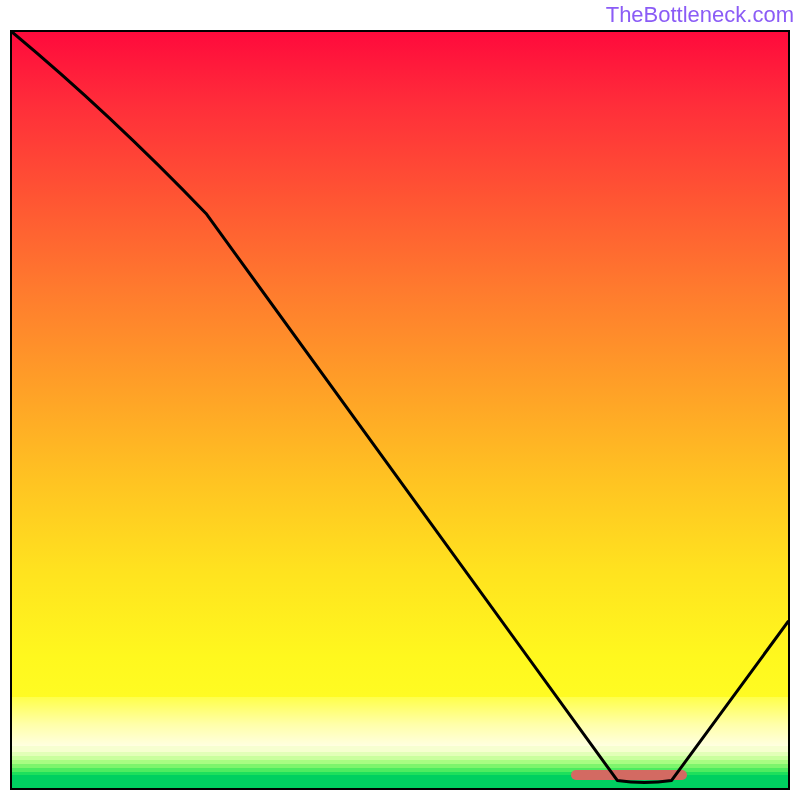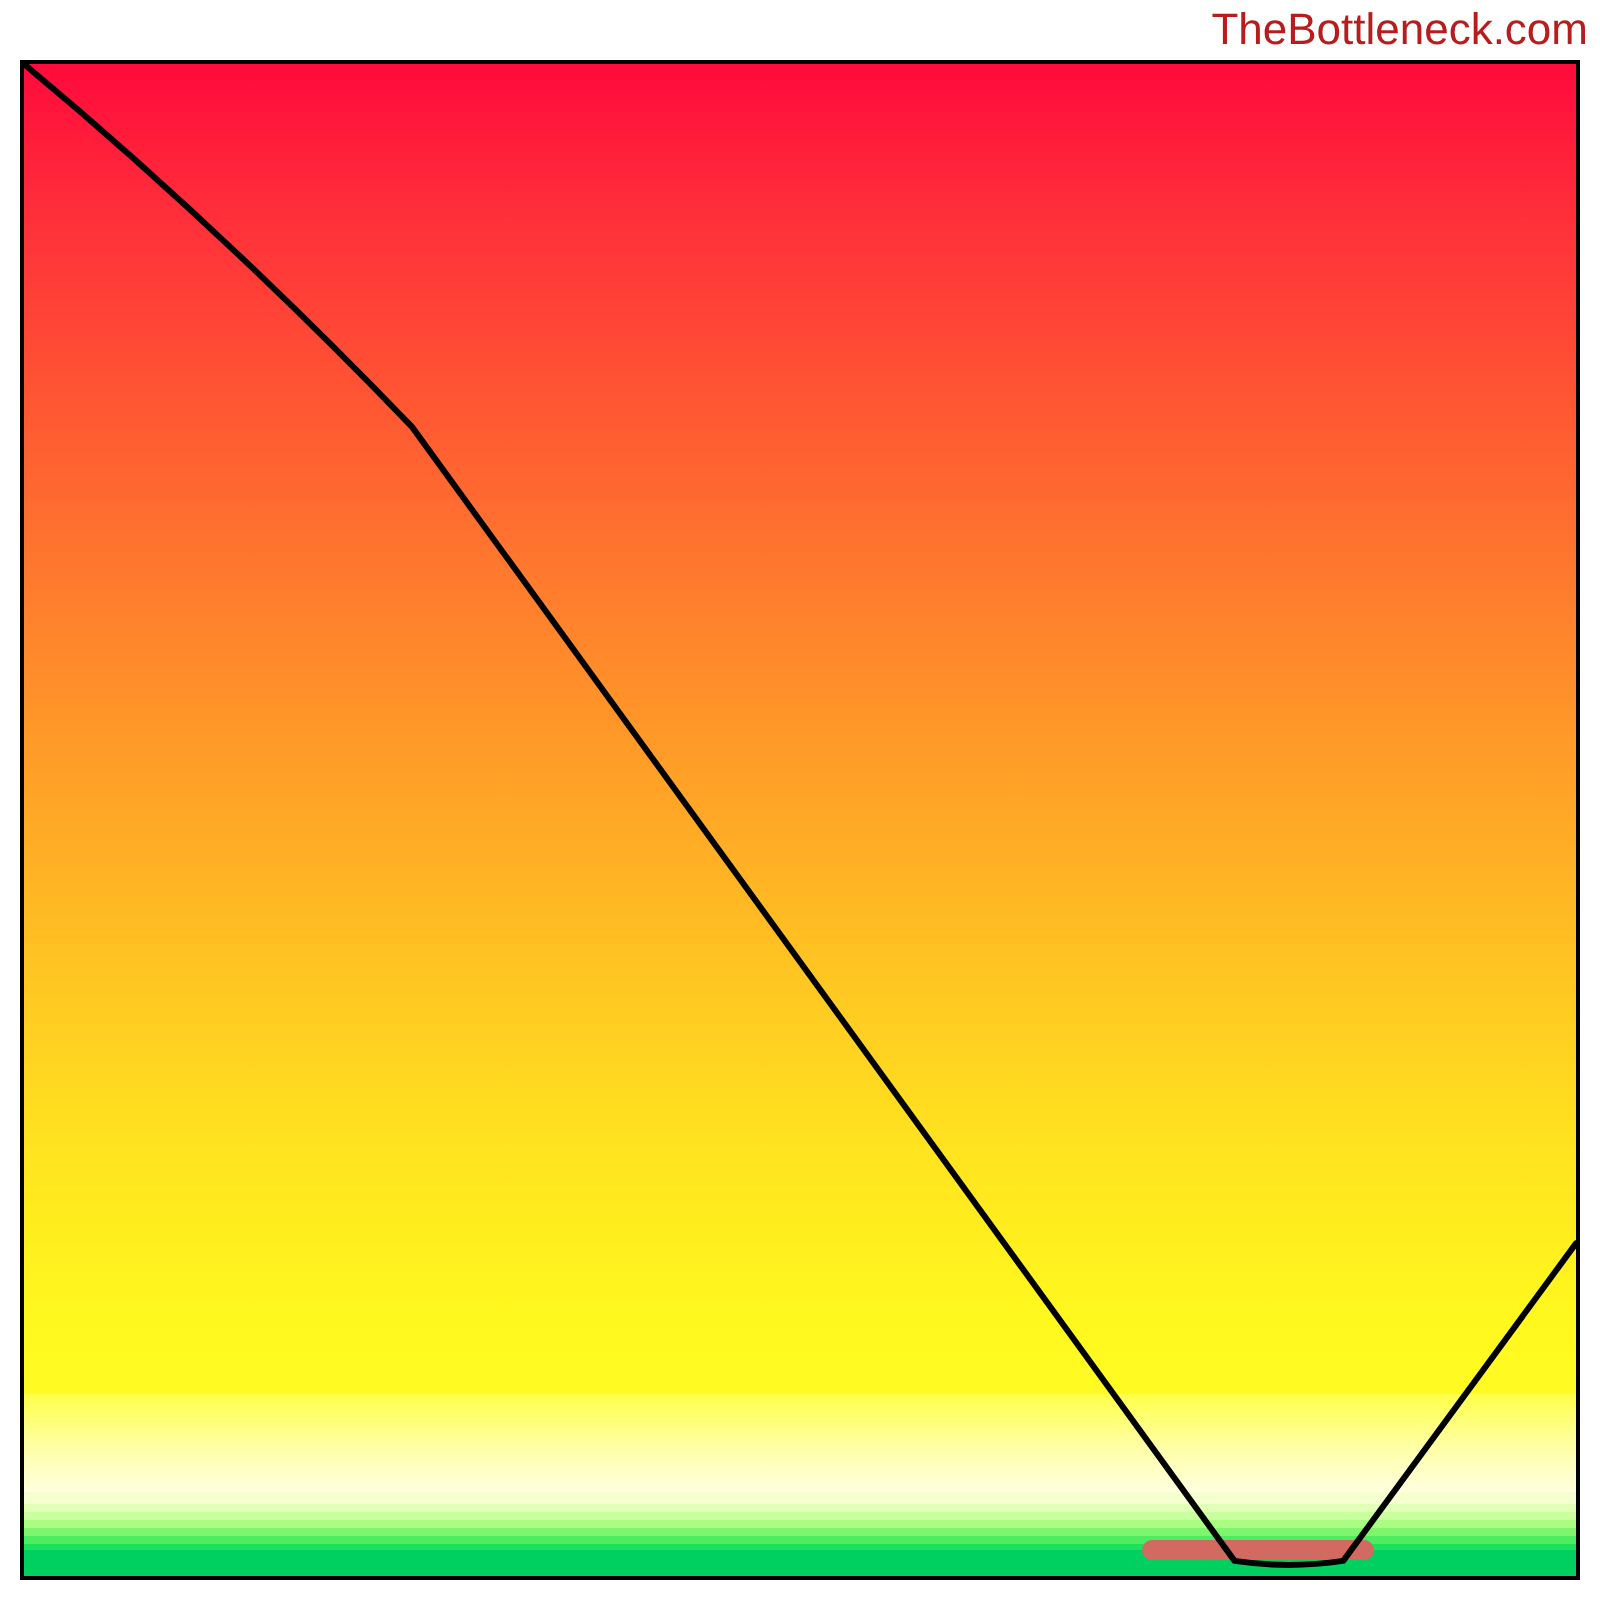--- a/index.html
+++ b/index.html
@@ -12,21 +12,21 @@
   }
   .frame {
     position: relative;
     width: 800px;
     height: 800px;
   }
   .watermark {
     position: absolute;
     top: 2px;
     right: 6px;
-    color: #b91c1c;
+    color: #8b5cf6;
     font-size: 22px;
     font-weight: 500;
     user-select: none;
   }
   .plot {
     position: absolute;
     left: 10px;
     top: 30px;
     width: 780px;
     height: 760px;

